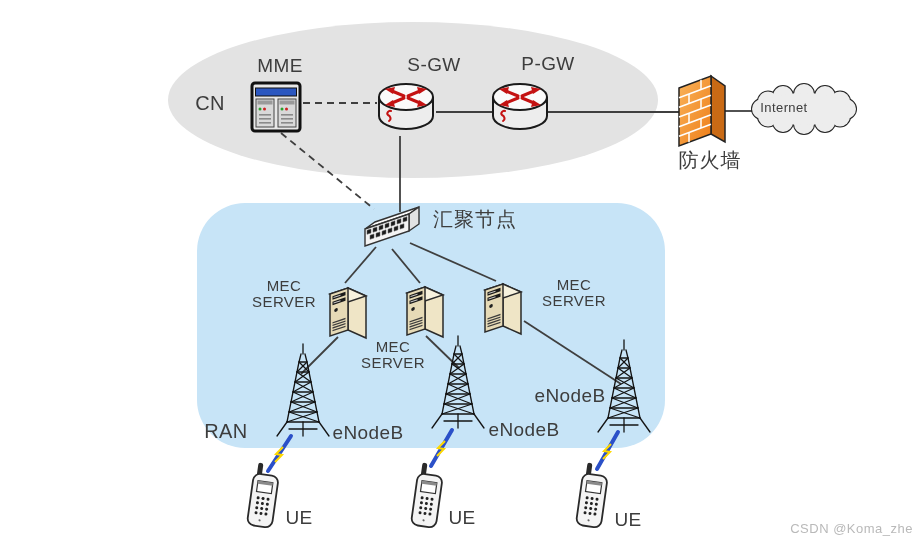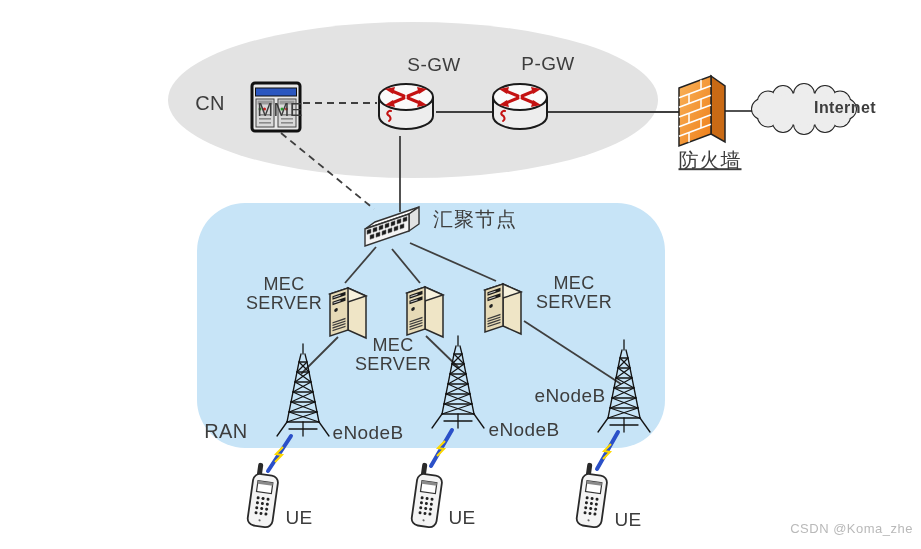--- a/index.html
+++ b/index.html
@@ -10,21 +10,21 @@
   }
   .stage svg.canvas{position:absolute;left:0;top:0;}
   .lbl{
     position:absolute;transform:translate(-50%,-50%);
     font-size:19px;letter-spacing:.4px;line-height:1.08;
     white-space:pre-line;text-align:center;color:var(--text,#3d3d3d);
     pointer-events:none;
   }
   .lbl.big{font-size:20px;}
   .lbl.zh{font-size:20px;letter-spacing:1px;}
-  .lbl.small{font-size:18px;}
+  .lbl.small{font-size:15px;}
   .lbl.left-anchor{transform:translate(0,-50%);text-align:left;}
   .watermark{
     position:absolute;right:8px;bottom:13px;font-size:13px;
     color:var(--watermark,#b9b9b9);letter-spacing:.5px;
   }
 </style>
 </head>
 <body>
 
 <div class="stage">
@@ -264,25 +264,25 @@
     <use href="#server" x="482" y="276"></use>
     <use href="#tower" x="275" y="344"></use>
     <use href="#tower" x="430" y="336"></use>
     <use href="#tower" x="596" y="340"></use>
     <use href="#phone" x="245" y="463"></use>
     <use href="#phone" x="409" y="463"></use>
     <use href="#phone" x="574" y="463"></use>
   </svg>
 
   <div class="lbl big" style="left:210px;top:104px;">CN</div>
-  <div class="lbl" style="left:280px;top:66px;margin-top:44px;">MME</div>
+  <div class="lbl" style="left:280px;top:66px;">MME</div>
   <div class="lbl" style="left:406px;top:65px;margin-left:28px;">S-GW</div>
   <div class="lbl" style="left:548px;top:64px;">P-GW</div>
-  <div class="lbl zh" style="left:710px;top:161px;text-decoration:underline;">防火墙</div>
-  <div class="lbl" style="left:845px;top:108px;font-size:16px;font-weight:bold;">Internet</div>
+  <div class="lbl zh" style="left:710px;top:161px;">防火墙</div>
+  <div class="lbl" style="left:784px;top:108px;font-size:13px;">Internet</div>
   <div class="lbl zh left-anchor" style="left:433px;top:220px;">汇聚节点</div>
   <div class="lbl big" style="left:226px;top:388px;margin-top:44px;">RAN</div>
   <div class="lbl small" style="left:284px;top:294px;">MEC
 SERVER</div>
   <div class="lbl small" style="left:393px;top:355px;">MEC
 SERVER</div>
   <div class="lbl small" style="left:574px;top:293px;">MEC
 SERVER</div>
   <div class="lbl" style="left:368px;top:433px;">eNodeB</div>
   <div class="lbl" style="left:524px;top:430px;">eNodeB</div>

